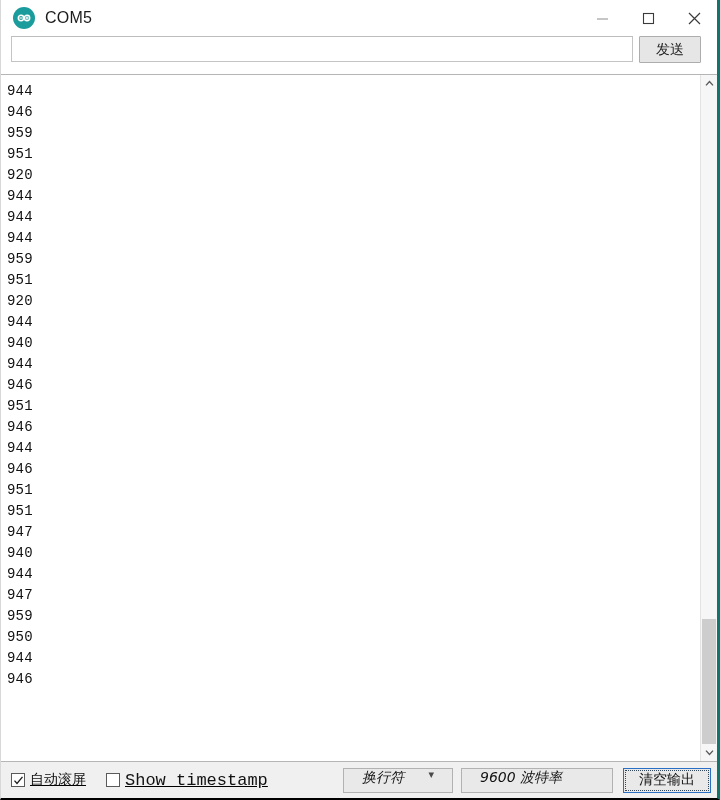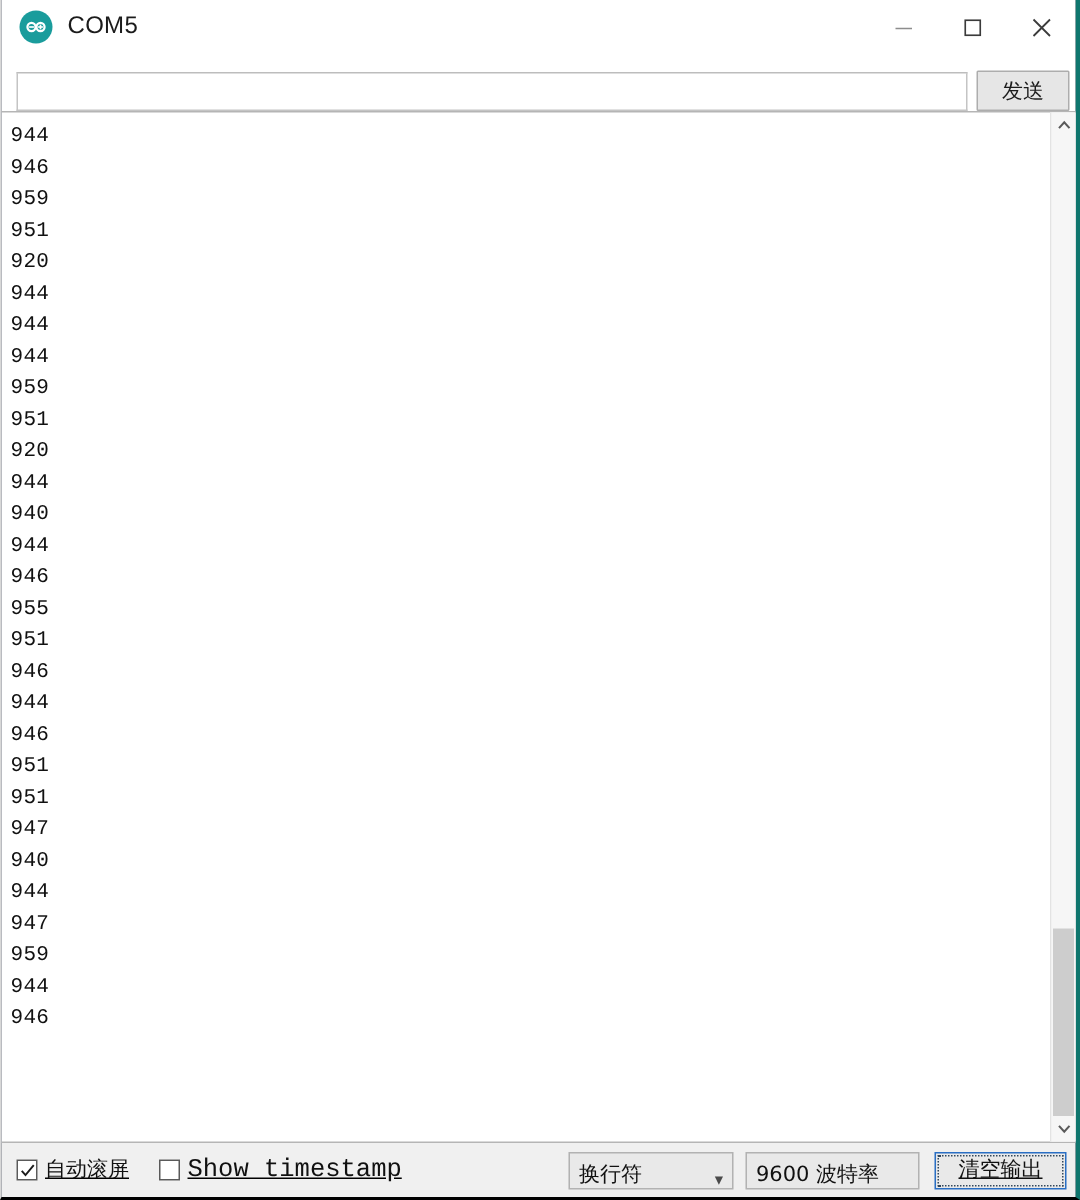--- a/index.html
+++ b/index.html
@@ -70,22 +70,22 @@
     justify-content: center;
     cursor: default;
   }
   .win-btn svg { display:block; }
 
   
   .send-row {
     flex: 0 0 38px;
     height: 38px;
     display: flex;
-    align-items: flex-end;
-    padding: 0 4px 0 10px;
+    align-items: flex-start;
+    padding: 0 16px 0 10px;
     background: #ffffff;
     box-sizing: border-box;
   }
   .cmd-input {
     flex: 1 1 auto;
     height: 26px;
     box-sizing: border-box;
     border: 1px solid #c4c4c4;
     border-top-color: #bdbdbd;
     background: #ffffff;
@@ -213,31 +213,32 @@
     font-size: 17px;
   }
   .spacer { flex: 1 1 auto; }
 
   .sel {
     height: 25px;
     box-sizing: border-box;
     background: #e9e9e9;
     border: 1px solid #b2b2b2;
     display: flex;
-    align-items: flex-end;
+    align-items: flex-start;
     font-size: 14px;
     color: #111;
     font-family: "DejaVu Sans", sans-serif;
-    padding: 0 6px;
+    padding: 0 18px;
     margin-left: 8px;
     cursor: default;
     white-space: nowrap;
+    font-style: italic;
   }
   .sel-newline { width: 110px; justify-content: space-between; }
-  .sel-baud { width: 116px; }
+  .sel-baud { width: 152px; }
   .caret {
     margin-left: 8px;
     color: #4a4a4a;
     font-size: 11px;
     line-height: 1;
   }
   .clear-btn {
     width: 88px;
     height: 25px;
     box-sizing: border-box;
@@ -246,21 +247,20 @@
     border: 1px solid #2a6fc4;
     outline: 1px dotted #33475b;
     outline-offset: -3px;
     display: flex;
     align-items: center;
     justify-content: center;
     font-size: 14px;
     color: #111;
     font-family: "DejaVu Sans", sans-serif;
     cursor: default;
-    text-decoration: underline;
   }
 
   
   .watermark {
     position: absolute;
     left: 545px;
     top: 762px;
     font-size: 18px;
     color: rgba(125,125,125,0.42);
     font-family: "Liberation Sans", sans-serif;
@@ -330,32 +330,32 @@
         <div class="console-line">944</div>
         <div class="console-line">944</div>
         <div class="console-line">944</div>
         <div class="console-line">959</div>
         <div class="console-line">951</div>
         <div class="console-line">920</div>
         <div class="console-line">944</div>
         <div class="console-line">940</div>
         <div class="console-line">944</div>
         <div class="console-line">946</div>
-        <div class="console-line">955</div>
         <div class="console-line">951</div>
         <div class="console-line">946</div>
         <div class="console-line">944</div>
         <div class="console-line">946</div>
         <div class="console-line">951</div>
         <div class="console-line">951</div>
         <div class="console-line">947</div>
         <div class="console-line">940</div>
         <div class="console-line">944</div>
         <div class="console-line">947</div>
         <div class="console-line">959</div>
+        <div class="console-line">950</div>
         <div class="console-line">944</div>
         <div class="console-line">946</div>
       </div>
 
     <div class="vscroll">
       <div class="sb-arrow">
         <svg width="9" height="7" viewBox="0 0 9 7">
           <path d="M1 5.4 L4.5 1.6 L8 5.4" stroke="#5a5a5a" stroke-width="1.4" fill="none"></path>
         </svg>
       </div>

